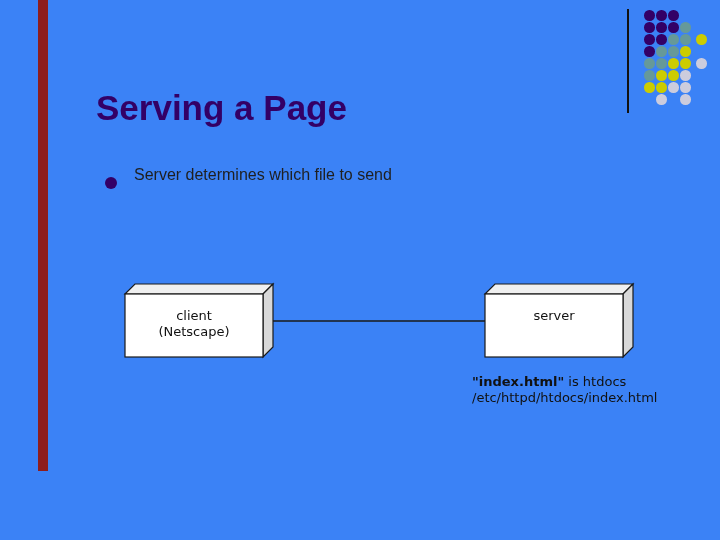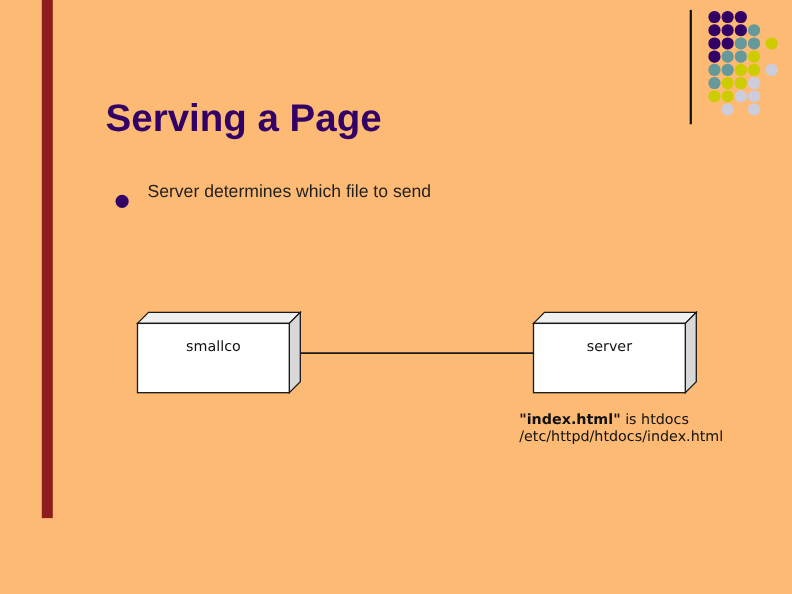--- a/index.html
+++ b/index.html
@@ -1,17 +1,17 @@
 <!DOCTYPE html>
 <html><head>
 <meta charset="utf-8">
 <style>
   html,body{margin:0;padding:0;background:#888;}
   .slide{
-    position:relative;width:720px;height:540px;background:#fdba74;
+    position:relative;width:720px;height:540px;background:#3b82f6;
     overflow:hidden;font-family:"Liberation Sans",sans-serif;
   }
   
   .accent-bar{position:absolute;left:38px;top:0;width:10px;height:471px;background:#8E1D1D;}
   
   .decor-line{position:absolute;left:627px;top:9px;width:2px;height:104px;background:#111111;}
   .dot{position:absolute;width:10.5px;height:10.5px;border-radius:50%;}
   
   .title{
     position:absolute;left:96px;top:88px;font-size:35px;font-weight:bold;
@@ -99,21 +99,22 @@
     </g>
 
     <g>
       <polygon points="485,294 495,284 633,284 623,294" fill="#f0f0f0" stroke="#1a1a1a" stroke-width="1.2"></polygon>
       <polygon points="623,294 633,284 633,347 623,357" fill="#d8d8d8" stroke="#1a1a1a" stroke-width="1.2"></polygon>
       <rect x="485" y="294" width="138" height="63" fill="#ffffff" stroke="#1a1a1a" stroke-width="1.2"></rect>
     </g>
   </svg>
 
   <div class="box-label client-label">
-    <div>smallco</div>
+    <div>client</div>
+    <div>(Netscape)</div>
   </div>
   <div class="box-label server-label">
     <div>server</div>
   </div>
 
 
   <div class="path-caption">
     <div><span class="bold">"index.html"</span><span> is htdocs</span></div>
     <div>/etc/httpd/htdocs/index.html</div>
   </div>

